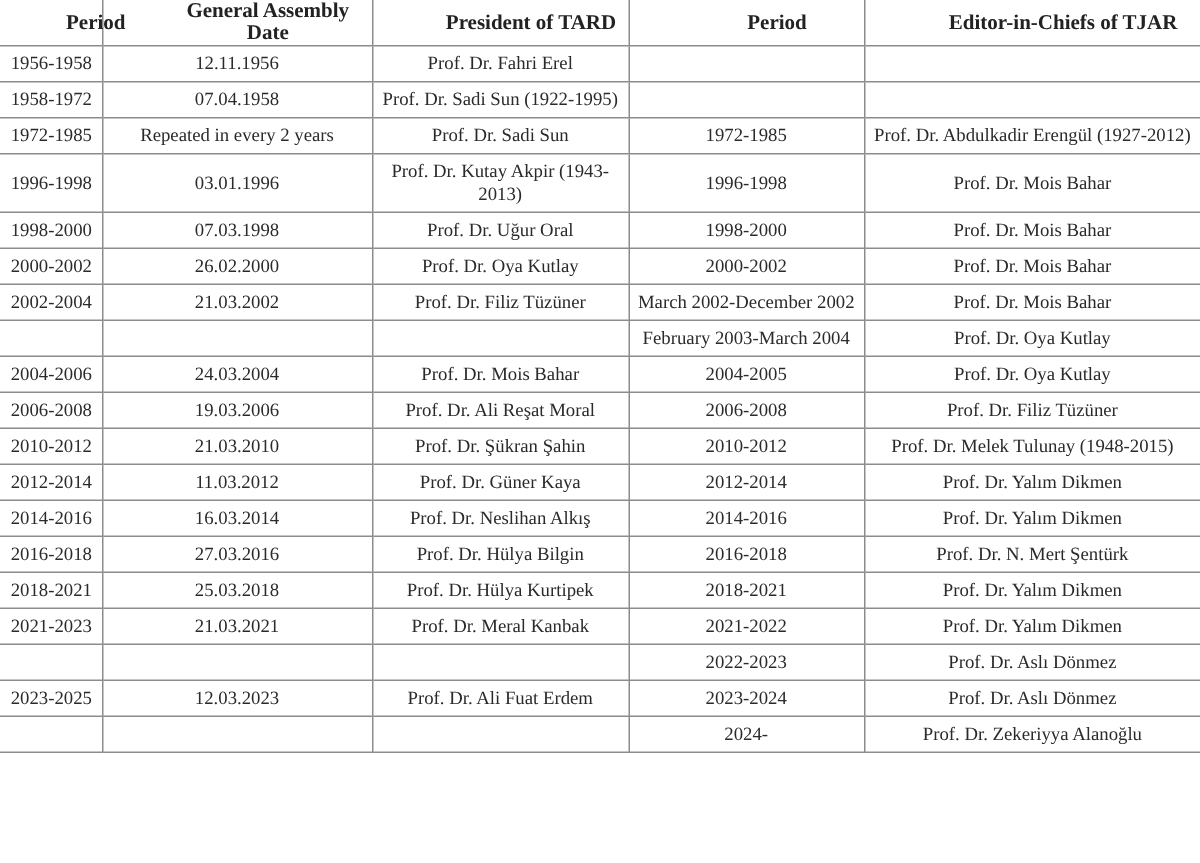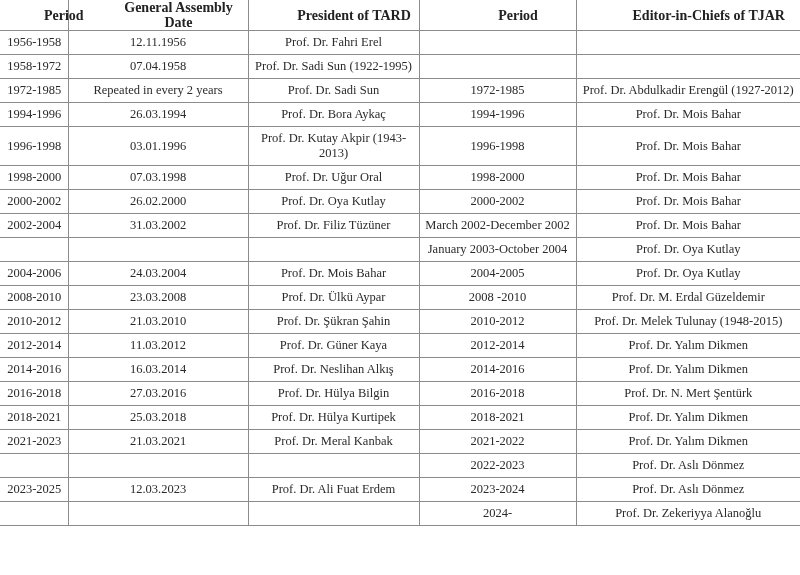--- a/index.html
+++ b/index.html
@@ -76,27 +76,20 @@
         <td></td>
         <td></td>
       </tr>
       <tr>
         <td class="first">1972-1985</td>
         <td class="bold">Repeated in every 2 years</td>
         <td>Prof. Dr. Sadi Sun</td>
         <td>1972-1985</td>
         <td>Prof. Dr. Abdulkadir Erengül (1927-2012)</td>
       </tr>
-      <tr>
-        <td class="first">1994-1996</td>
-        <td>26.03.1994</td>
-        <td>Prof. Dr. Bora Aykaç</td>
-        <td>1994-1996</td>
-        <td>Prof. Dr. Mois Bahar</td>
-      </tr>
       <tr class="tall">
         <td class="first">1996-1998</td>
         <td>03.01.1996</td>
         <td>Prof. Dr. Kutay Akpir (1943-2013)</td>
         <td>1996-1998</td>
         <td>Prof. Dr. Mois Bahar</td>
       </tr>
       <tr>
         <td class="first">1998-2000</td>
         <td>07.03.1998</td>
@@ -106,45 +99,45 @@
       </tr>
       <tr>
         <td class="first">2000-2002</td>
         <td>26.02.2000</td>
         <td>Prof. Dr. Oya Kutlay</td>
         <td>2000-2002</td>
         <td>Prof. Dr. Mois Bahar</td>
       </tr>
       <tr>
         <td class="first">2002-2004</td>
-        <td>31.03.2002</td>
+        <td>21.03.2002</td>
         <td>Prof. Dr. Filiz Tüzüner</td>
         <td>March 2002-December 2002</td>
         <td>Prof. Dr. Mois Bahar</td>
       </tr>
       <tr>
         <td class="first"></td>
         <td></td>
         <td></td>
-        <td>January 2003-October 2004</td>
+        <td>February 2003-March 2004</td>
         <td>Prof. Dr. Oya Kutlay</td>
       </tr>
       <tr>
         <td class="first">2004-2006</td>
         <td>24.03.2004</td>
         <td>Prof. Dr. Mois Bahar</td>
         <td>2004-2005</td>
         <td>Prof. Dr. Oya Kutlay</td>
       </tr>
       <tr>
-        <td class="first">2008-2010</td>
-        <td>23.03.2008</td>
-        <td>Prof. Dr. Ülkü Aypar</td>
-        <td>2008 -2010</td>
-        <td>Prof. Dr. M. Erdal Güzeldemir</td>
+        <td class="first">2006-2008</td>
+        <td>19.03.2006</td>
+        <td>Prof. Dr. Ali Reşat Moral</td>
+        <td>2006-2008</td>
+        <td>Prof. Dr. Filiz Tüzüner</td>
       </tr>
       <tr>
         <td class="first">2010-2012</td>
         <td>21.03.2010</td>
         <td>Prof. Dr. Şükran Şahin</td>
         <td>2010-2012</td>
         <td>Prof. Dr. Melek Tulunay (1948-2015)</td>
       </tr>
       <tr>
         <td class="first">2012-2014</td>

